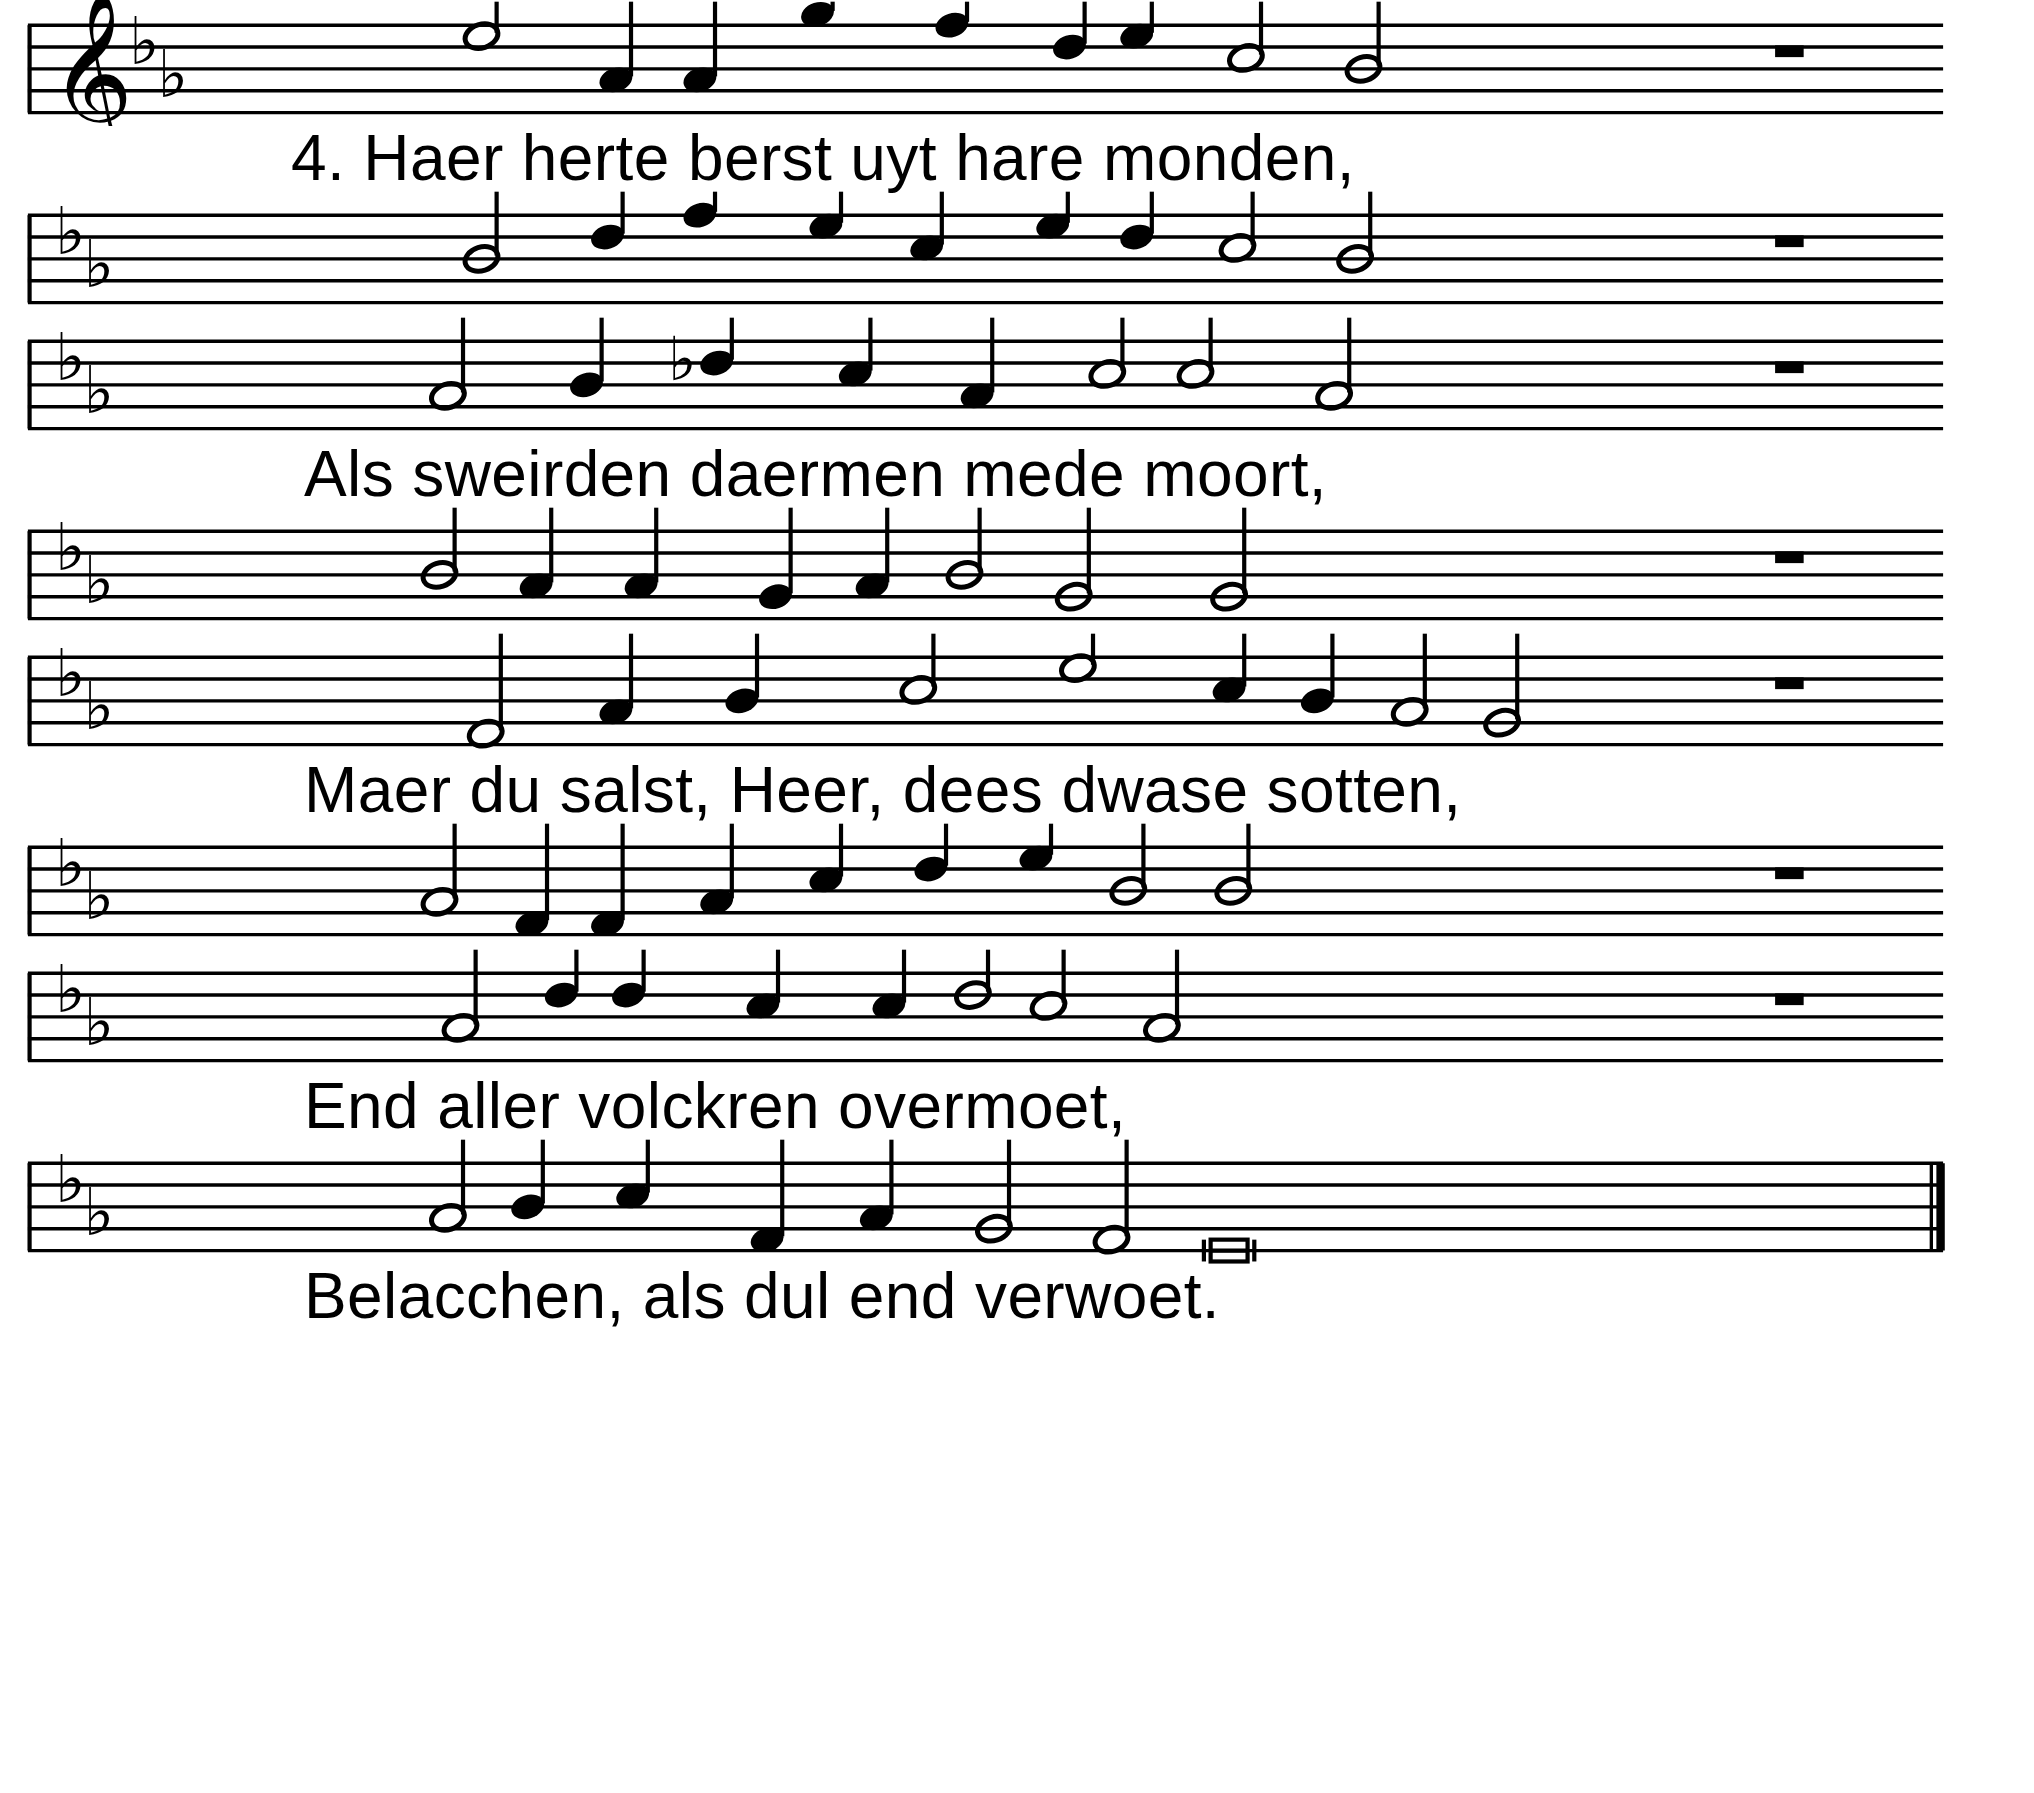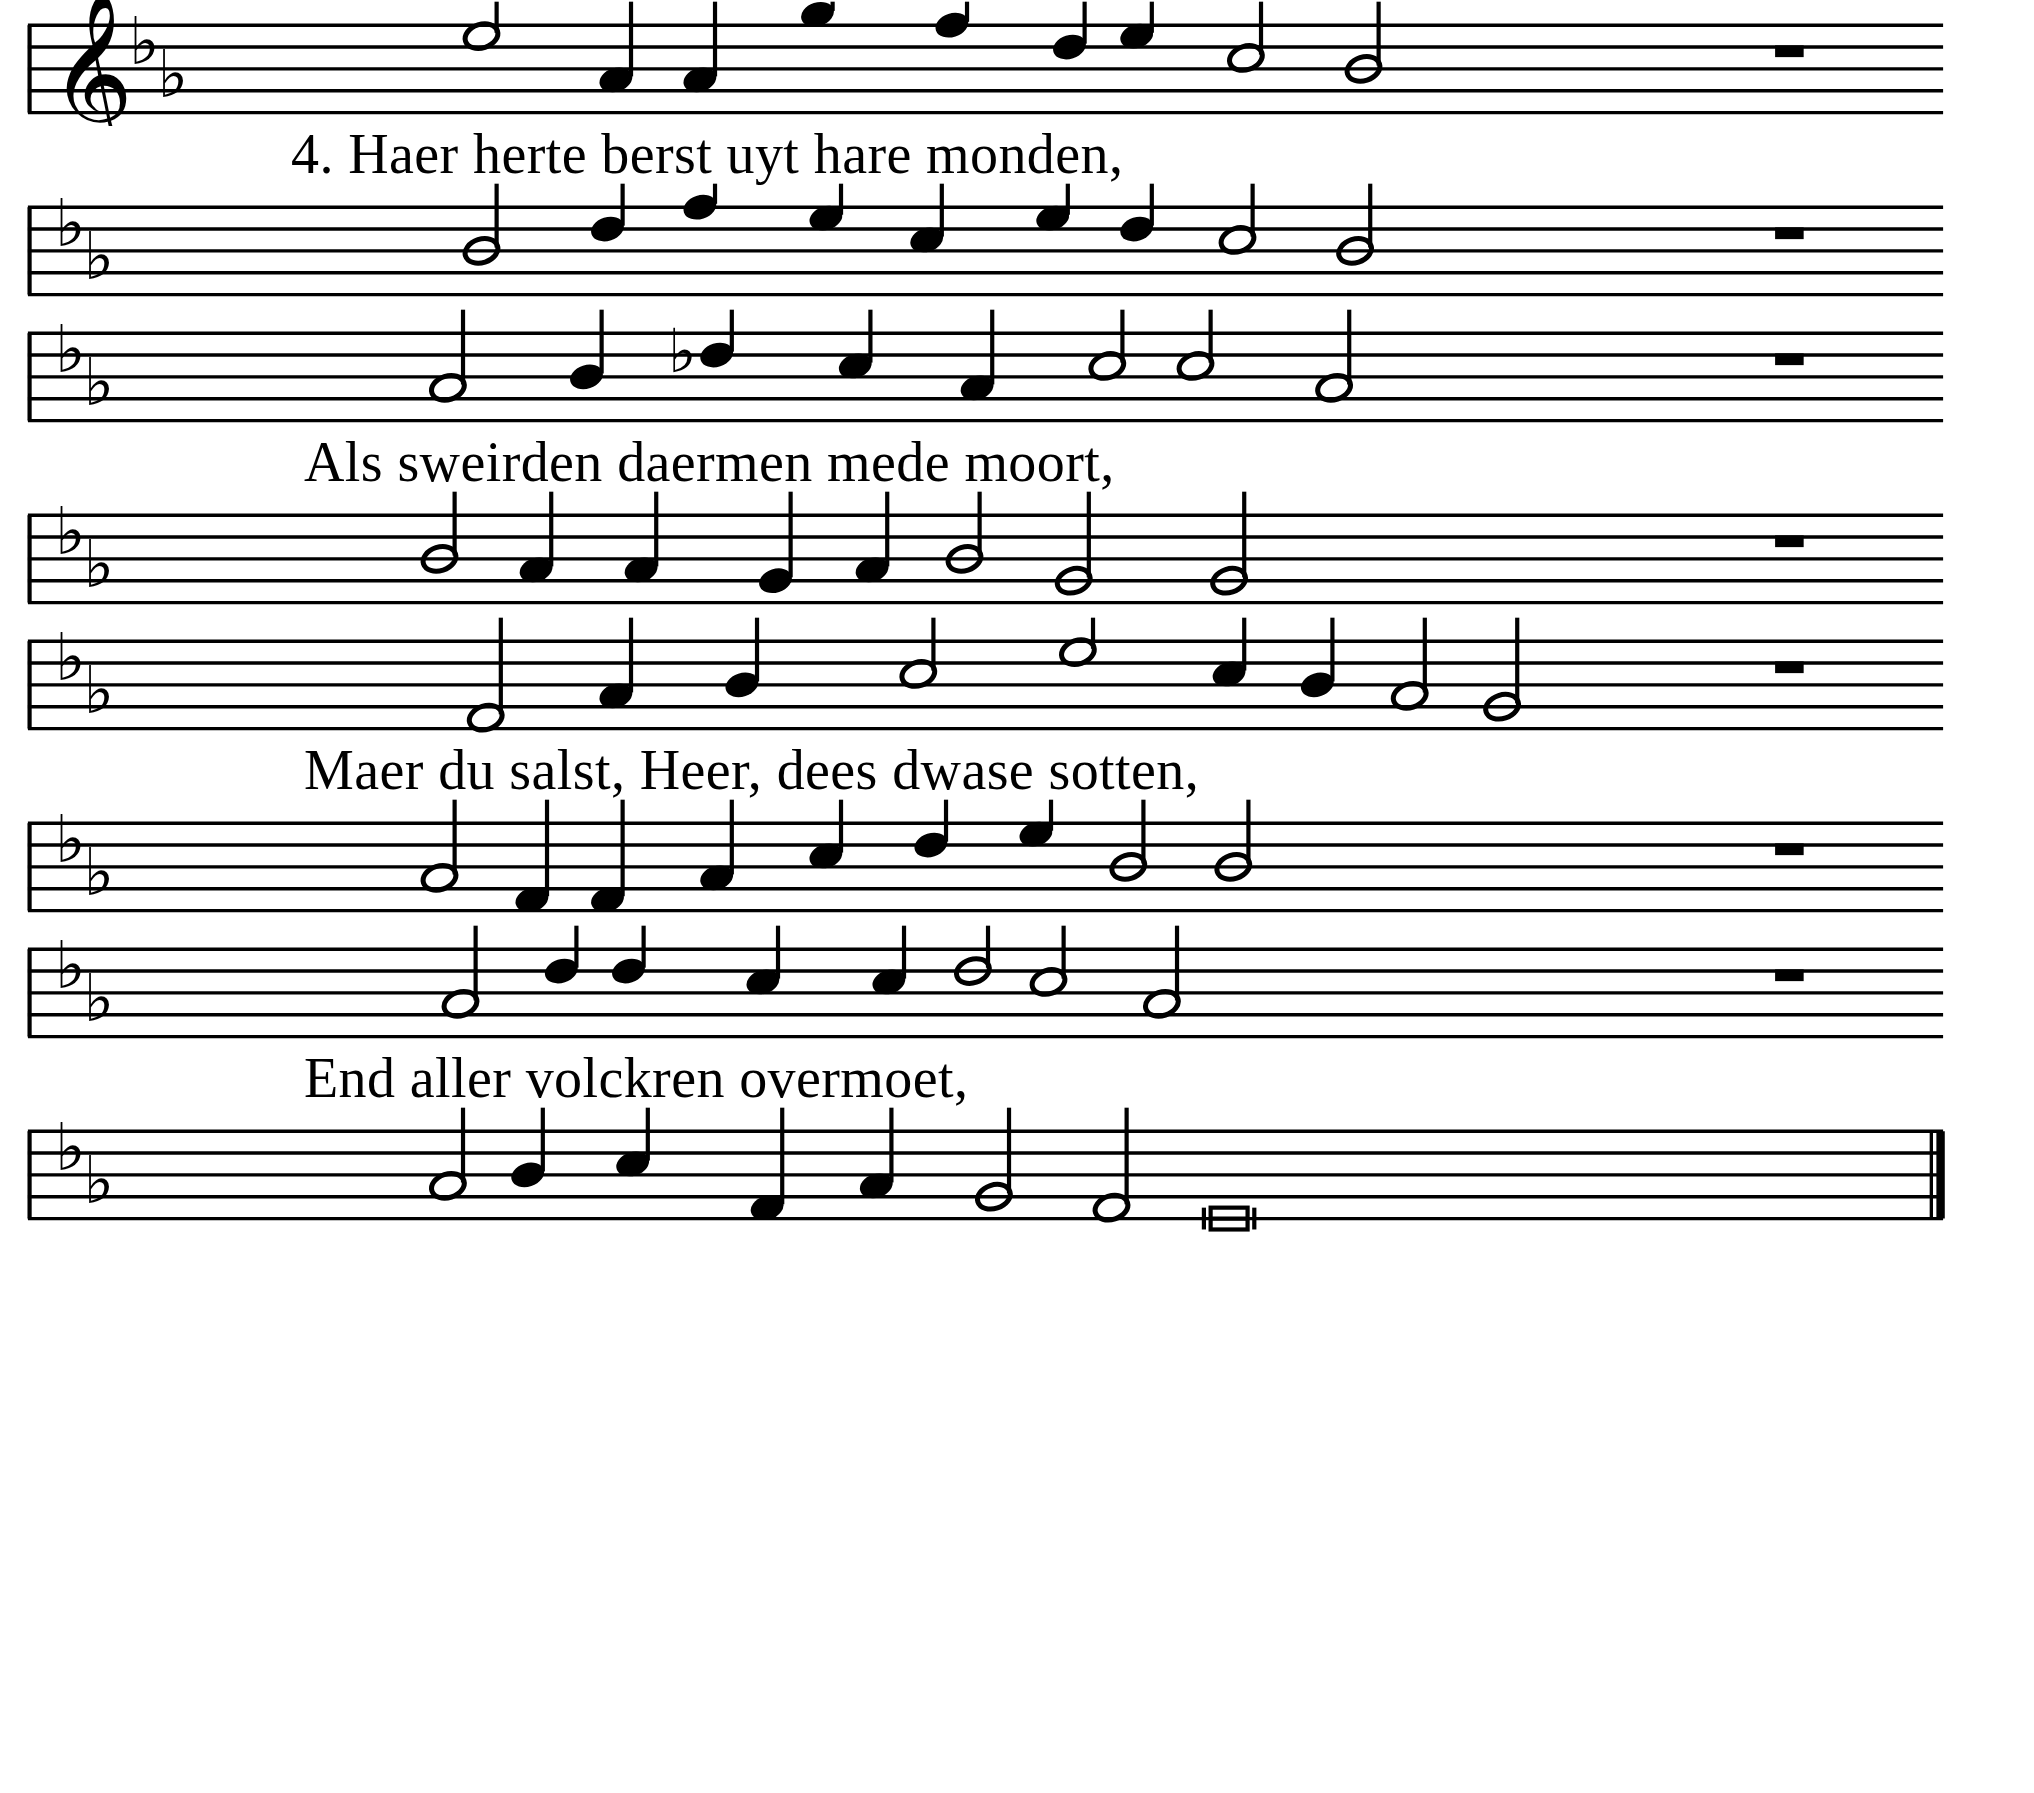--- a/index.html
+++ b/index.html
@@ -24,22 +24,22 @@
     width: 2034px;
   }
   .staff-wrap {
     position: relative;
     width: 1923px;
     margin-left: 23.6px;
     height: 126px;
   }
   .lyric {
     text-align: left;
-    font-family: Liberation Serif, serif;
-    font-size: 56px;
+    font-family: Liberation Sans, sans-serif;
+    font-size: 64px;
     letter-spacing: 0.4px;
     padding-left: 304px;
     line-height: 1.0;
     white-space: nowrap;
   }
   .lyric.first {
     padding-left: 291px;
   }
   svg { display: block; }
 </style>
@@ -307,15 +307,16 @@
           <g>
             <rect x="1408" y="121" width="44" height="26" fill="none" stroke="#000" stroke-width="5"></rect>
             <line x1="1408" y1="134" x2="1452" y2="134" stroke="#000" stroke-width="5"></line>
             <line x1="1400" y1="121" x2="1400" y2="147" stroke="#000" stroke-width="5"></line>
             <line x1="1460" y1="121" x2="1460" y2="147" stroke="#000" stroke-width="5"></line>
           </g>
           <line x1="2266" y1="30" x2="2266" y2="134" stroke="#000" stroke-width="4"></line>
           <line x1="2277" y1="30" x2="2277" y2="134" stroke="#000" stroke-width="10"></line>
         </svg>
       </div>
+      <div class="lyric">Belacchen, als dul end verwoet.</div>
     </div>
   </div>
 
 
 </body></html>

